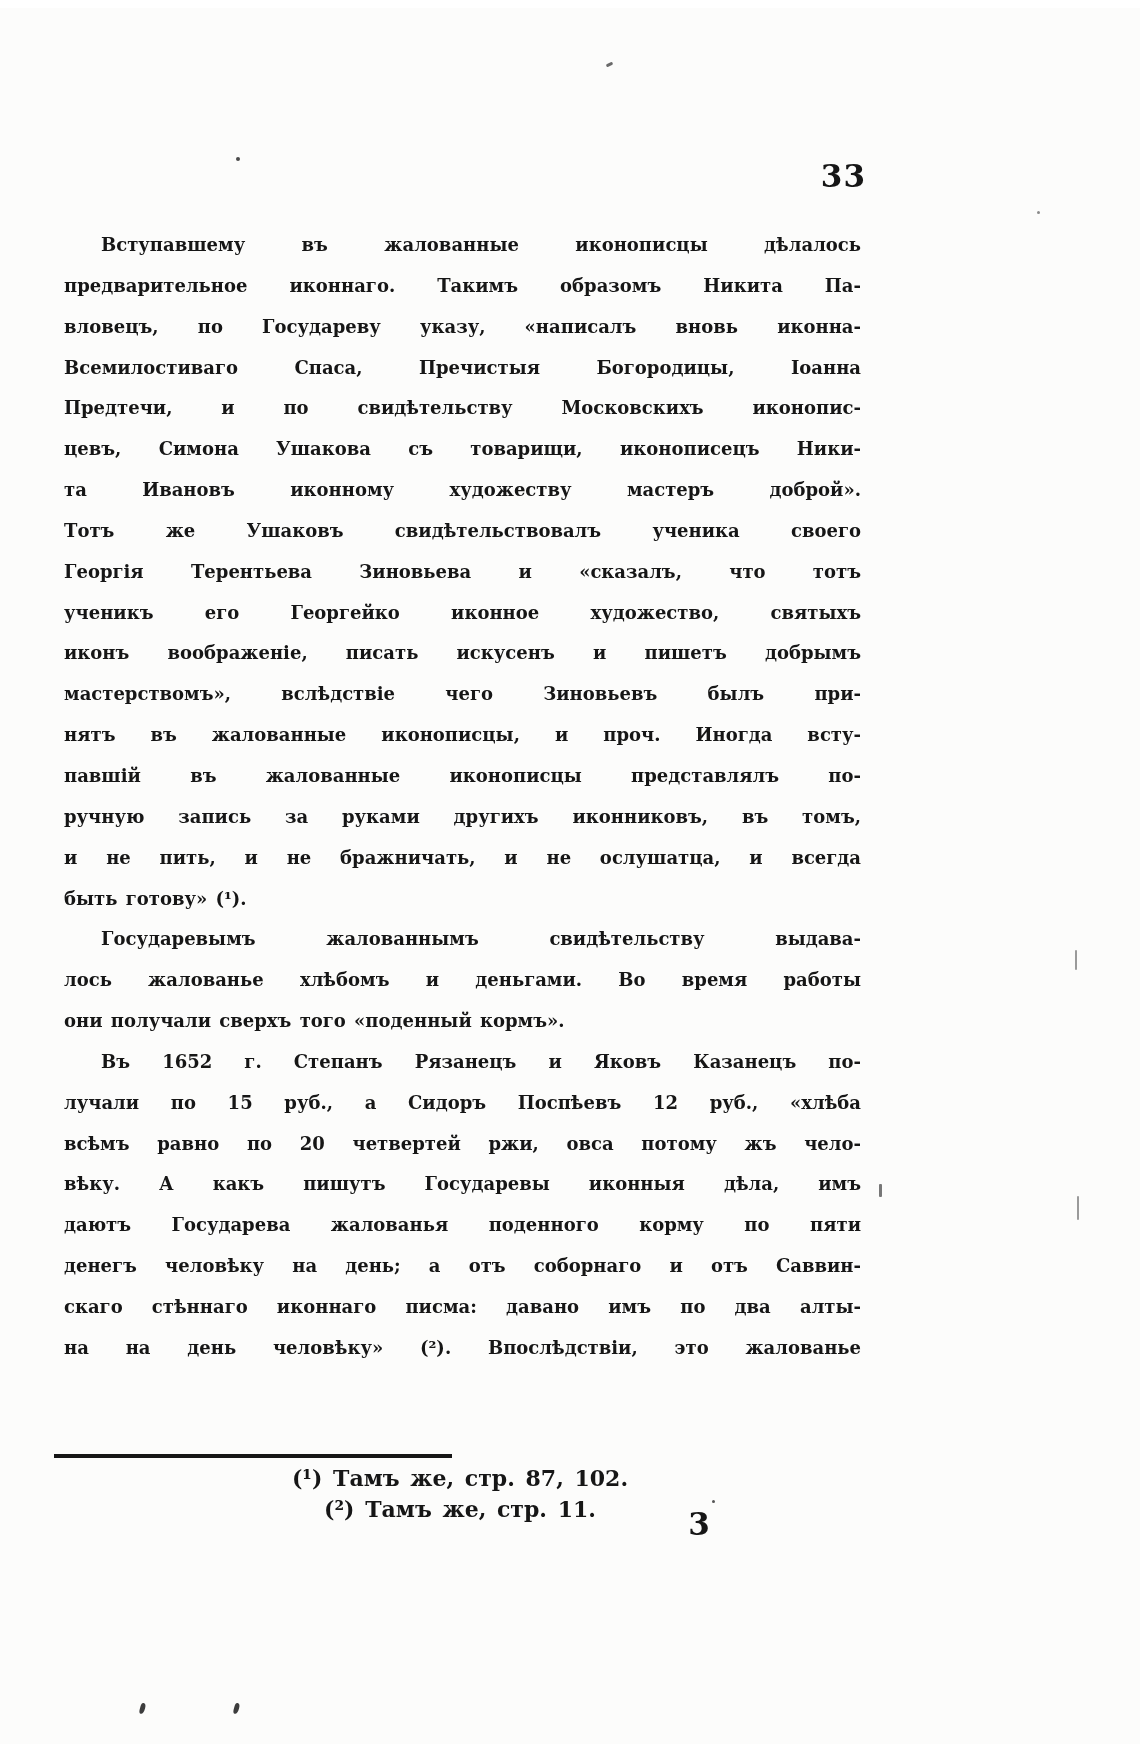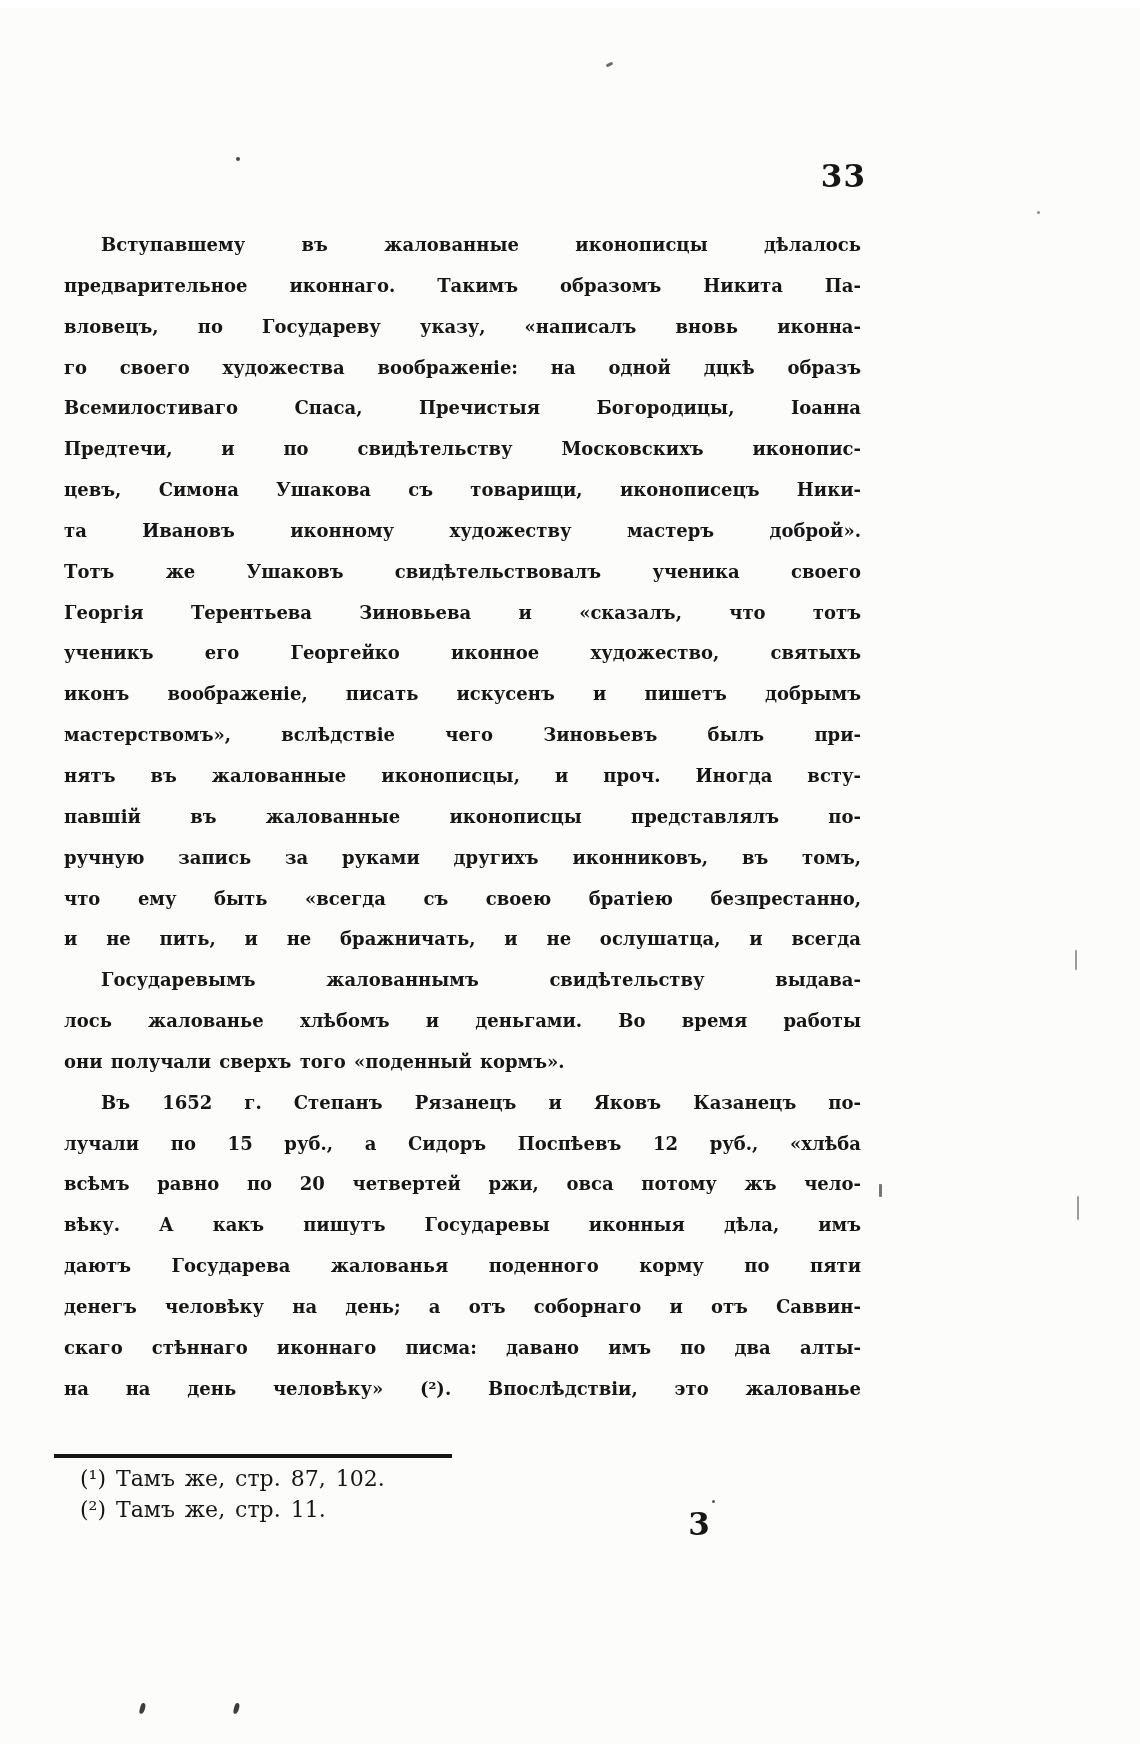--- a/index.html
+++ b/index.html
@@ -55,23 +55,24 @@
     background: var(--ink);
   }
   .footnotes {
     position: absolute;
     top: 1455px;
     left: 80px;
     width: 760px;
   }
   .footnote {
     font-size: 22px;
-    font-weight: 400;
+    font-weight: 700;
     line-height: 31px;
     word-spacing: 3px;
+    text-align: center;
   }
   .signature-mark {
     position: absolute;
     top: 1498px;
     left: 664px;
     width: 70px;
     text-align: center;
     font-size: 31px;
     font-weight: 700;
   }
@@ -99,35 +100,34 @@
 <body>
 
 <div class="scan-page">
 
   <div class="page-number">33</div>
 
   <div class="body-text">
     <div class="line ind">Вступавшему въ жалованные иконописцы дѣлалось</div>
     <div class="line">предварительное иконнаго. Такимъ образомъ Никита Па-</div>
     <div class="line">вловецъ, по Государеву указу, «написалъ вновь иконна-</div>
-    <div class="line">го своего художества воображеніе: на одной дцкѣ образъ</div>
     <div class="line">Всемилостиваго Спаса, Пречистыя Богородицы, Іоанна</div>
     <div class="line">Предтечи, и по свидѣтельству Московскихъ иконопис-</div>
     <div class="line">цевъ, Симона Ушакова съ товарищи, иконописецъ Ники-</div>
     <div class="line">та Ивановъ иконному художеству мастеръ доброй».</div>
     <div class="line">Тотъ же Ушаковъ свидѣтельствовалъ ученика своего</div>
     <div class="line">Георгія Терентьева Зиновьева и «сказалъ, что тотъ</div>
     <div class="line">ученикъ его Георгейко иконное художество, святыхъ</div>
     <div class="line">иконъ воображеніе, писать искусенъ и пишетъ добрымъ</div>
     <div class="line">мастерствомъ», вслѣдствіе чего Зиновьевъ былъ при-</div>
     <div class="line">нятъ въ жалованные иконописцы, и проч. Иногда всту-</div>
     <div class="line">павшій въ жалованные иконописцы представлялъ по-</div>
     <div class="line">ручную запись за руками другихъ иконниковъ, въ томъ,</div>
-    <div class="line">что ему быть «всегда съ своею братіею безпрестанно,</div>
     <div class="line">и не пить, и не бражничать, и не ослушатца, и всегда</div>
+    <div class="line end">быть готову» (¹).</div>
     <div class="line ind">Государевымъ жалованнымъ свидѣтельству выдава-</div>
     <div class="line">лось жалованье хлѣбомъ и деньгами. Во время работы</div>
     <div class="line end">они получали сверхъ того «поденный кормъ».</div>
     <div class="line ind">Въ 1652 г. Степанъ Рязанецъ и Яковъ Казанецъ по-</div>
     <div class="line">лучали по 15 руб., а Сидоръ Поспѣевъ 12 руб., «хлѣба</div>
     <div class="line">всѣмъ равно по 20 четвертей ржи, овса потому жъ чело-</div>
     <div class="line">вѣку. А какъ пишутъ Государевы иконныя дѣла, имъ</div>
     <div class="line">даютъ Государева жалованья поденного корму по пяти</div>
     <div class="line">денегъ человѣку на день; а отъ соборнаго и отъ Саввин-</div>
     <div class="line">скаго стѣннаго иконнаго писма: давано имъ по два алты-</div>

